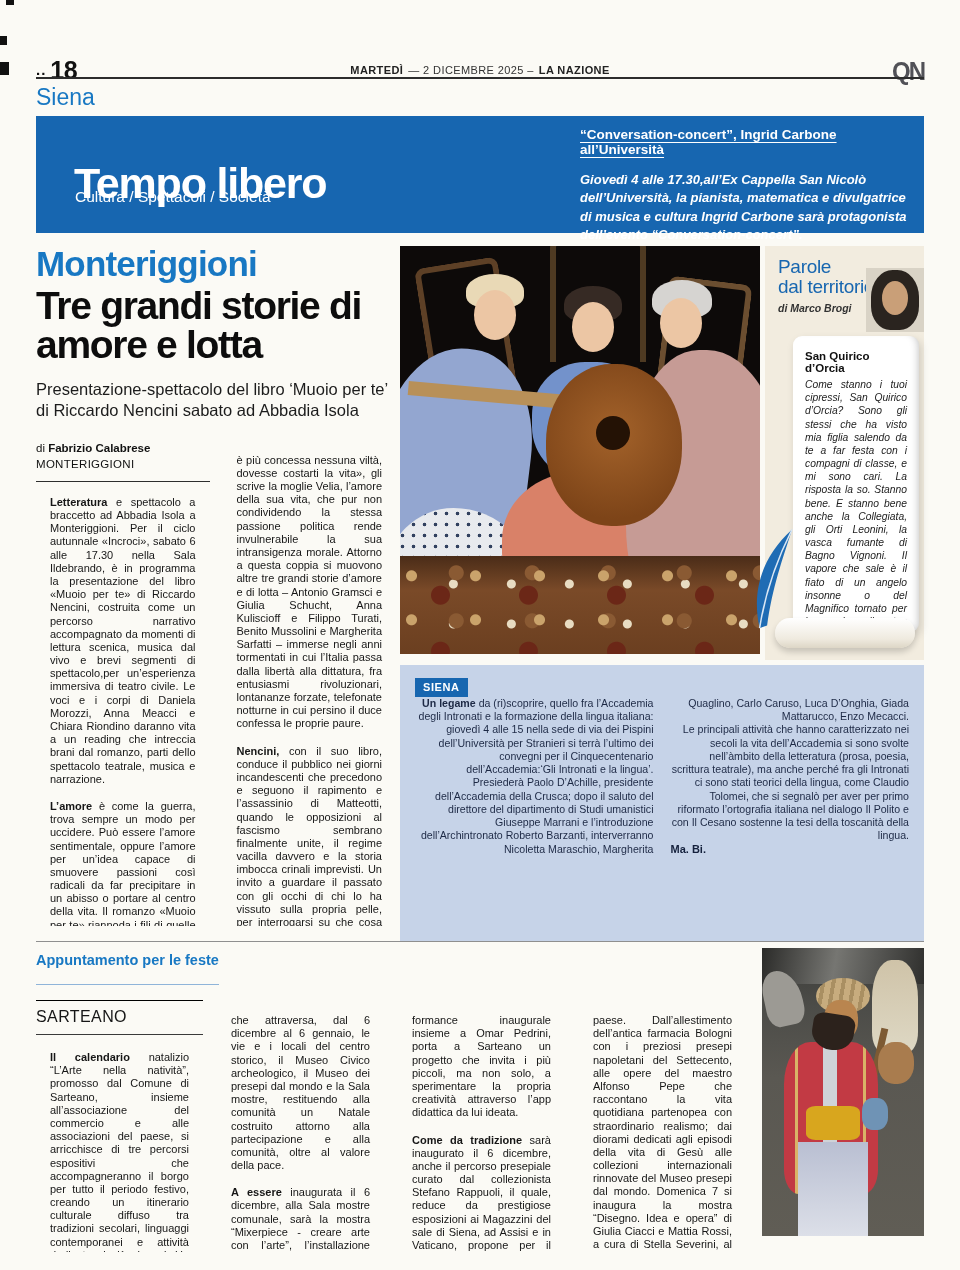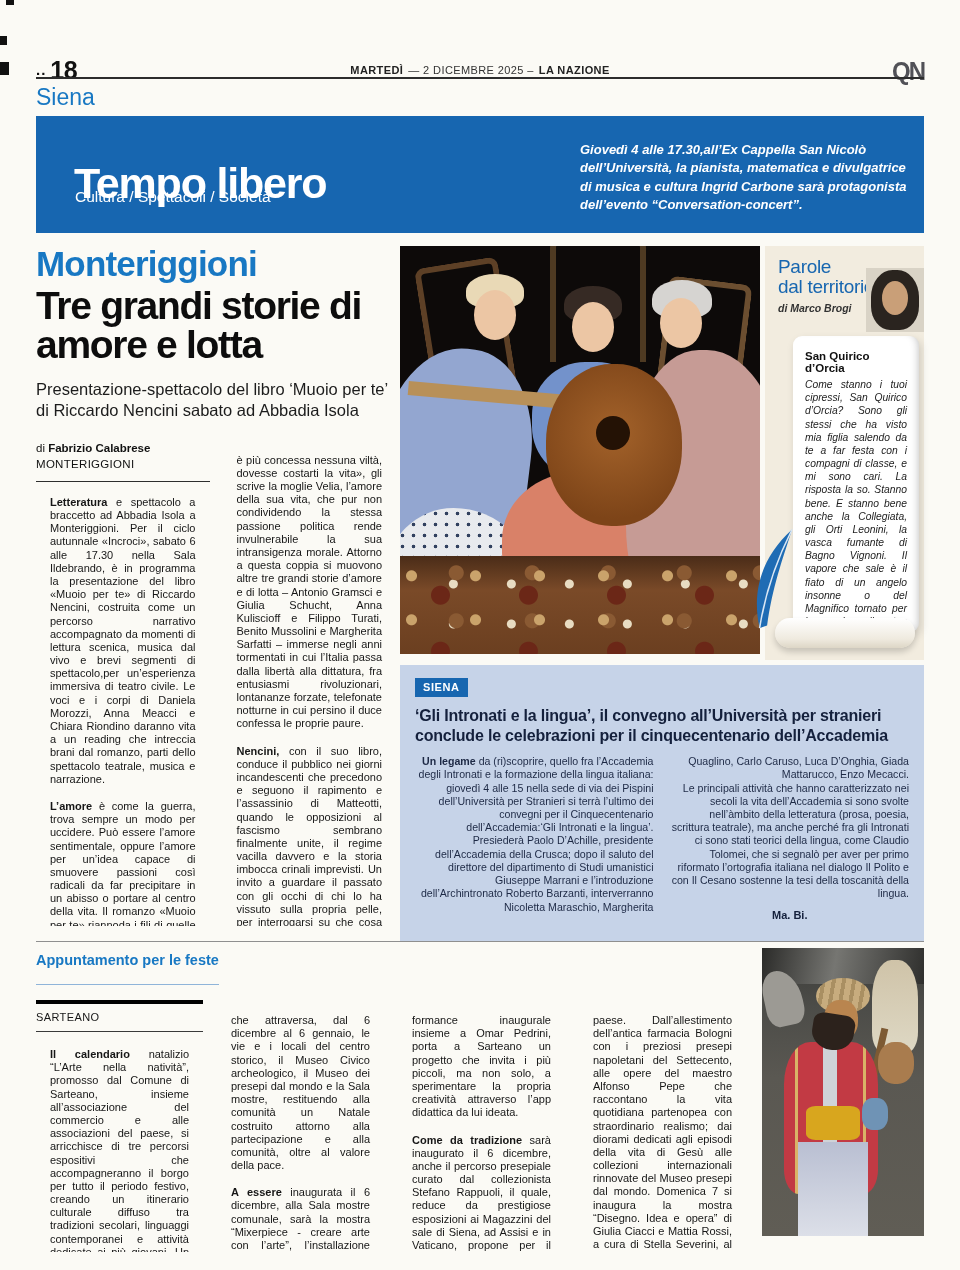--- a/index.html
+++ b/index.html
@@ -103,34 +103,34 @@
 
   
   .siena-box{left:400px;top:665px;width:524px;height:276px;background:#c6d3e8;
              padding:12px 15px;box-sizing:border-box;overflow:hidden}
   .tag{display:inline-block;background:#1766b0;color:#fff;font-size:11px;font-weight:800;
        letter-spacing:.6px;padding:3px 8px 4px 8px}
   .box-headline{margin:9px 0 10px 0;font-size:16px;font-weight:800;color:#14203c;line-height:1.22;letter-spacing:-.2px}
   .box-cols{display:flex;gap:17px}
   .box-col{width:50%}
   .box-p{margin:0;font-size:10.6px;line-height:1.25;color:#1d2945;text-align:right}
-  .signature{margin-top:8px;text-align:center;font-size:11px;font-weight:800;color:#14203c}
+  .signature{text-align:left;font-size:11px;font-weight:800;color:#14203c}
 
   
   .divider{left:36px;top:941px;width:888px;height:1px;background:#8f8f8f}
 
   
   .bottom-sec{left:36px;top:951px;width:712px}
   .b-kicker{display:inline-block;font-size:14.5px;font-weight:700;color:#1878c3;
             border-bottom:1px solid #8fb4d9;padding-bottom:16px}
   .b-headline{margin:9px 0 0 0;font-size:26px;font-weight:800;color:#0d0d0d;letter-spacing:-.7px}
   .b-cols{margin-top:15px;display:flex;gap:14px;height:252px;overflow:hidden}
   .b-col{width:167px}
-  .place-label{border-top:4px solid #000000;border-bottom:1px solid #3a3a3a;
-               padding:7px 0 8px 0;font-size:11px;letter-spacing:.4px;color:#161616;margin-bottom:16px}
+  .place-label{border-top:1px solid #000000;border-bottom:1px solid #3a3a3a;
+               padding:7px 0 8px 0;font-size:16px;letter-spacing:.4px;color:#161616;margin-bottom:16px}
 
   
   .bottom-photo{left:762px;top:948px;width:162px;height:288px;overflow:hidden;
                 background:linear-gradient(180deg,#3a3a38 0,#4c4c48 20%,#5a5852 45%,#605d55 100%)}
   .np-sky{position:absolute;left:0;top:0;width:100%;height:36px;
           background:linear-gradient(100deg,#2b2b29 0,#767672 45%,#2f2f2d 100%)}
   .np-goat{position:absolute;left:2px;top:22px;width:38px;height:56px;background:#9c9a94;
            border-radius:40% 60% 30% 30%;transform:rotate(-12deg)}
   .np-whitefig{position:absolute;right:6px;top:12px;width:46px;height:92px;
                background:linear-gradient(180deg,#cfc3a8,#ded8c4);border-radius:42% 42% 22% 22%}
@@ -163,20 +163,21 @@
   </div>
   <div class="qn">QN</div>
 </header>
 <div class="abs toprule"></div>
 <div class="abs section-label">Siena</div>
 
 <section class="abs banner">
   <h1 class="banner-title">Tempo libero</h1>
   <div class="banner-sub">Cultura / Spettacoli / Società</div>
   <div class="banner-right">
+    <div class="promo-title">“Conversation-concert”, Ingrid Carbone all’Università</div>
     <p class="promo-body">Giovedì 4 alle 17.30,all’Ex Cappella San Nicolò dell’Università, la pianista, matematica e divulgatrice di musica e cultura Ingrid Carbone sarà protagonista dell’evento “Conversation-concert”.</p>
   </div>
 </section>
 
 <article class="abs lead-article">
   <div class="kicker">Monteriggioni</div>
   <h2 class="headline">Tre grandi storie di amore e lotta</h2>
   <p class="standfirst">Presentazione-spettacolo del libro ‘Muoio per te’ di Riccardo Nencini sabato ad Abbadia Isola</p>
   <div class="cols">
     <div class="col">
@@ -234,21 +235,20 @@
   </div>
   <div class="curl"></div>
   <svg class="quill" viewBox="0 0 60 104">
     <path d="M10 100 C6 66 16 30 54 2 C40 34 28 58 18 98 Z" fill="#1f6cb4"></path>
     <path d="M10 100 C20 62 36 30 54 2" stroke="#d8e6f4" stroke-width="1.6" fill="none"></path>
   </svg>
 </aside>
 
 <section class="abs siena-box">
   <span class="tag">SIENA</span>
-  <h3 class="box-headline">‘Gli Intronati e la lingua’, il convegno all’Università per stranieri conclude le celebrazioni per il cinquecentenario dell’Accademia</h3>
   <div class="box-cols">
     <div class="box-col">
       <p class="box-p"><b>Un legame</b><span> da (ri)scoprire, quello fra l’Accademia degli Intronati e la formazione della lingua italiana: giovedì 4 alle 15 nella sede di via dei Pispini dell’Università per Stranieri si terrà l’ultimo dei convegni per il Cinquecentenario dell’Accademia:‘Gli Intronati e la lingua’. Presiederà Paolo D’Achille, presidente dell’Accademia della Crusca; dopo il saluto del direttore del dipartimento di Studi umanistici Giuseppe Marrani e l’introduzione dell’Archintronato Roberto Barzanti, interverranno Nicoletta Maraschio, Margherita</span></p>
     </div>
     <div class="box-col">
       <p class="box-p">Quaglino, Carlo Caruso, Luca D’Onghia, Giada Mattarucco, Enzo Mecacci.</p>
       <p class="box-p">Le principali attività che hanno caratterizzato nei secoli la vita dell’Accademia si sono svolte nell’àmbito della letteratura (prosa, poesia, scrittura teatrale), ma anche perché fra gli Intronati ci sono stati teorici della lingua, come Claudio Tolomei, che si segnalò per aver per primo riformato l’ortografia italiana nel dialogo Il Polito e con Il Cesano sostenne la tesi della toscanità della lingua.</p>
       <div class="signature">Ma. Bi.</div>
     </div>
   </div>

